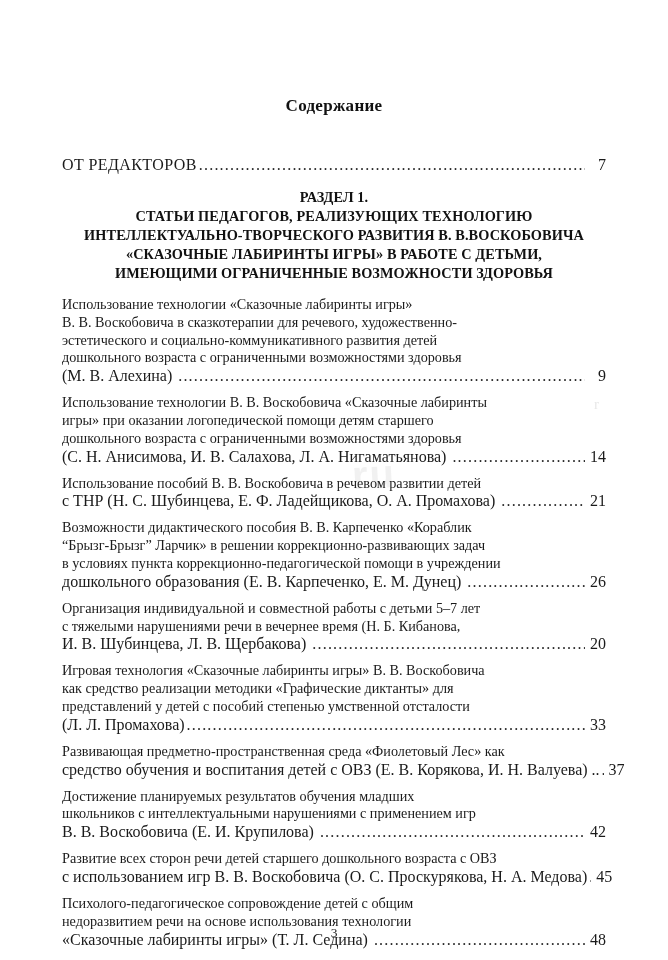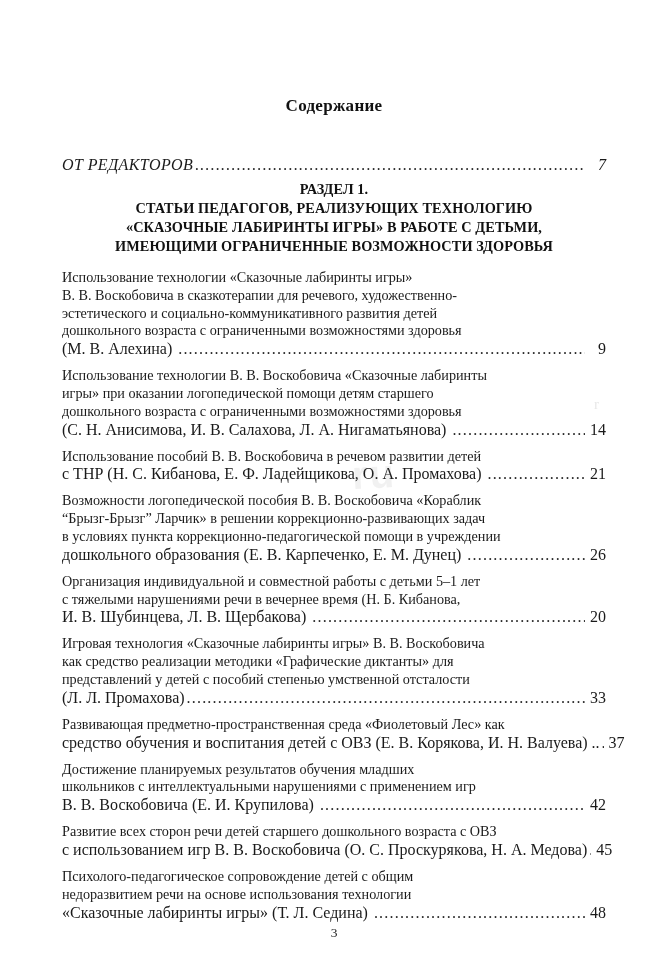--- a/index.html
+++ b/index.html
@@ -56,22 +56,21 @@
     color: #2a2a2a;
     padding: 0 2px;
   }
   .row .pageno {
     flex: 0 0 auto;
     text-align: right;
     min-width: 18px;
     padding-left: 3px;
   }
   .editors {
-    margin-bottom: 6px;
-    font-style: italic;
+    margin-bottom: 14px;
   }
   .editors .txt {
     letter-spacing: 0.4px;
   }
   .section-head {
     text-align: center;
     font-weight: bold;
     font-size: 14.3px;
     line-height: 19px;
     margin: 4px 0 13px 0;
@@ -126,20 +125,21 @@
     <div class="row">
       <span class="txt">ОТ РЕДАКТОРОВ</span>
       <span class="leader">...........................................................................................................</span>
       <span class="pageno">7</span>
     </div>
   </div>
 
   <div class="section-head">
     <div>РАЗДЕЛ 1.</div>
     <div>СТАТЬИ ПЕДАГОГОВ, РЕАЛИЗУЮЩИХ ТЕХНОЛОГИЮ</div>
+    <div>ИНТЕЛЛЕКТУАЛЬНО-ТВОРЧЕСКОГО РАЗВИТИЯ В. В.ВОСКОБОВИЧА</div>
     <div>«СКАЗОЧНЫЕ ЛАБИРИНТЫ ИГРЫ» В РАБОТЕ С ДЕТЬМИ,</div>
     <div>ИМЕЮЩИМИ ОГРАНИЧЕННЫЕ ВОЗМОЖНОСТИ ЗДОРОВЬЯ</div>
   </div>
 
   <div id="toc-list">
       <div class="entry">
         <span class="entry-text">Использование технологии «Сказочные лабиринты игры»</span>
         <span class="entry-text">В. В. Воскобовича в сказкотерапии для речевого, художественно-</span>
         <span class="entry-text">эстетического и социально-коммуникативного развития детей</span>
         <span class="entry-text">дошкольного возраста с ограниченными возможностями здоровья</span>
@@ -155,37 +155,37 @@
         <span class="entry-text">дошкольного возраста с ограниченными возможностями здоровья</span>
         <div class="row">
           <span class="txt">(С. Н. Анисимова, И. В. Салахова, Л. А. Нигаматьянова) </span>
           <span class="leader">............................................................................................................................................</span>
           <span class="pageno">14</span>
         </div>
       </div>
       <div class="entry">
         <span class="entry-text">Использование пособий В. В. Воскобовича в речевом развитии детей</span>
         <div class="row">
-          <span class="txt">с ТНР (Н. С. Кибанова, Е. Ф. Ладейщикова, О. А. Промахова) </span>
+          <span class="txt">с ТНР (Н. С. Шубинцева, Е. Ф. Ладейщикова, О. А. Промахова) </span>
           <span class="leader">............................................................................................................................................</span>
           <span class="pageno">21</span>
         </div>
       </div>
       <div class="entry">
-        <span class="entry-text">Возможности логопедической пособия В. В. Воскобовича «Кораблик</span>
+        <span class="entry-text">Возможности дидактического пособия В. В. Карпеченко «Кораблик</span>
         <span class="entry-text">“Брызг-Брызг” Ларчик» в решении коррекционно-развивающих задач</span>
         <span class="entry-text">в условиях пункта коррекционно-педагогической помощи в учреждении</span>
         <div class="row">
           <span class="txt">дошкольного образования (Е. В. Карпеченко, Е. М. Дунец) </span>
           <span class="leader">............................................................................................................................................</span>
           <span class="pageno">26</span>
         </div>
       </div>
       <div class="entry">
-        <span class="entry-text">Организация индивидуальной и совместной работы с детьми 5–1 лет</span>
+        <span class="entry-text">Организация индивидуальной и совместной работы с детьми 5–7 лет</span>
         <span class="entry-text">с тяжелыми нарушениями речи в вечернее время (Н. Б. Кибанова,</span>
         <div class="row">
           <span class="txt">И. В. Шубинцева, Л. В. Щербакова) </span>
           <span class="leader">............................................................................................................................................</span>
           <span class="pageno">20</span>
         </div>
       </div>
       <div class="entry">
         <span class="entry-text">Игровая технология «Сказочные лабиринты игры» В. В. Воскобовича</span>
         <span class="entry-text">как средство реализации методики «Графические диктанты» для</span>

